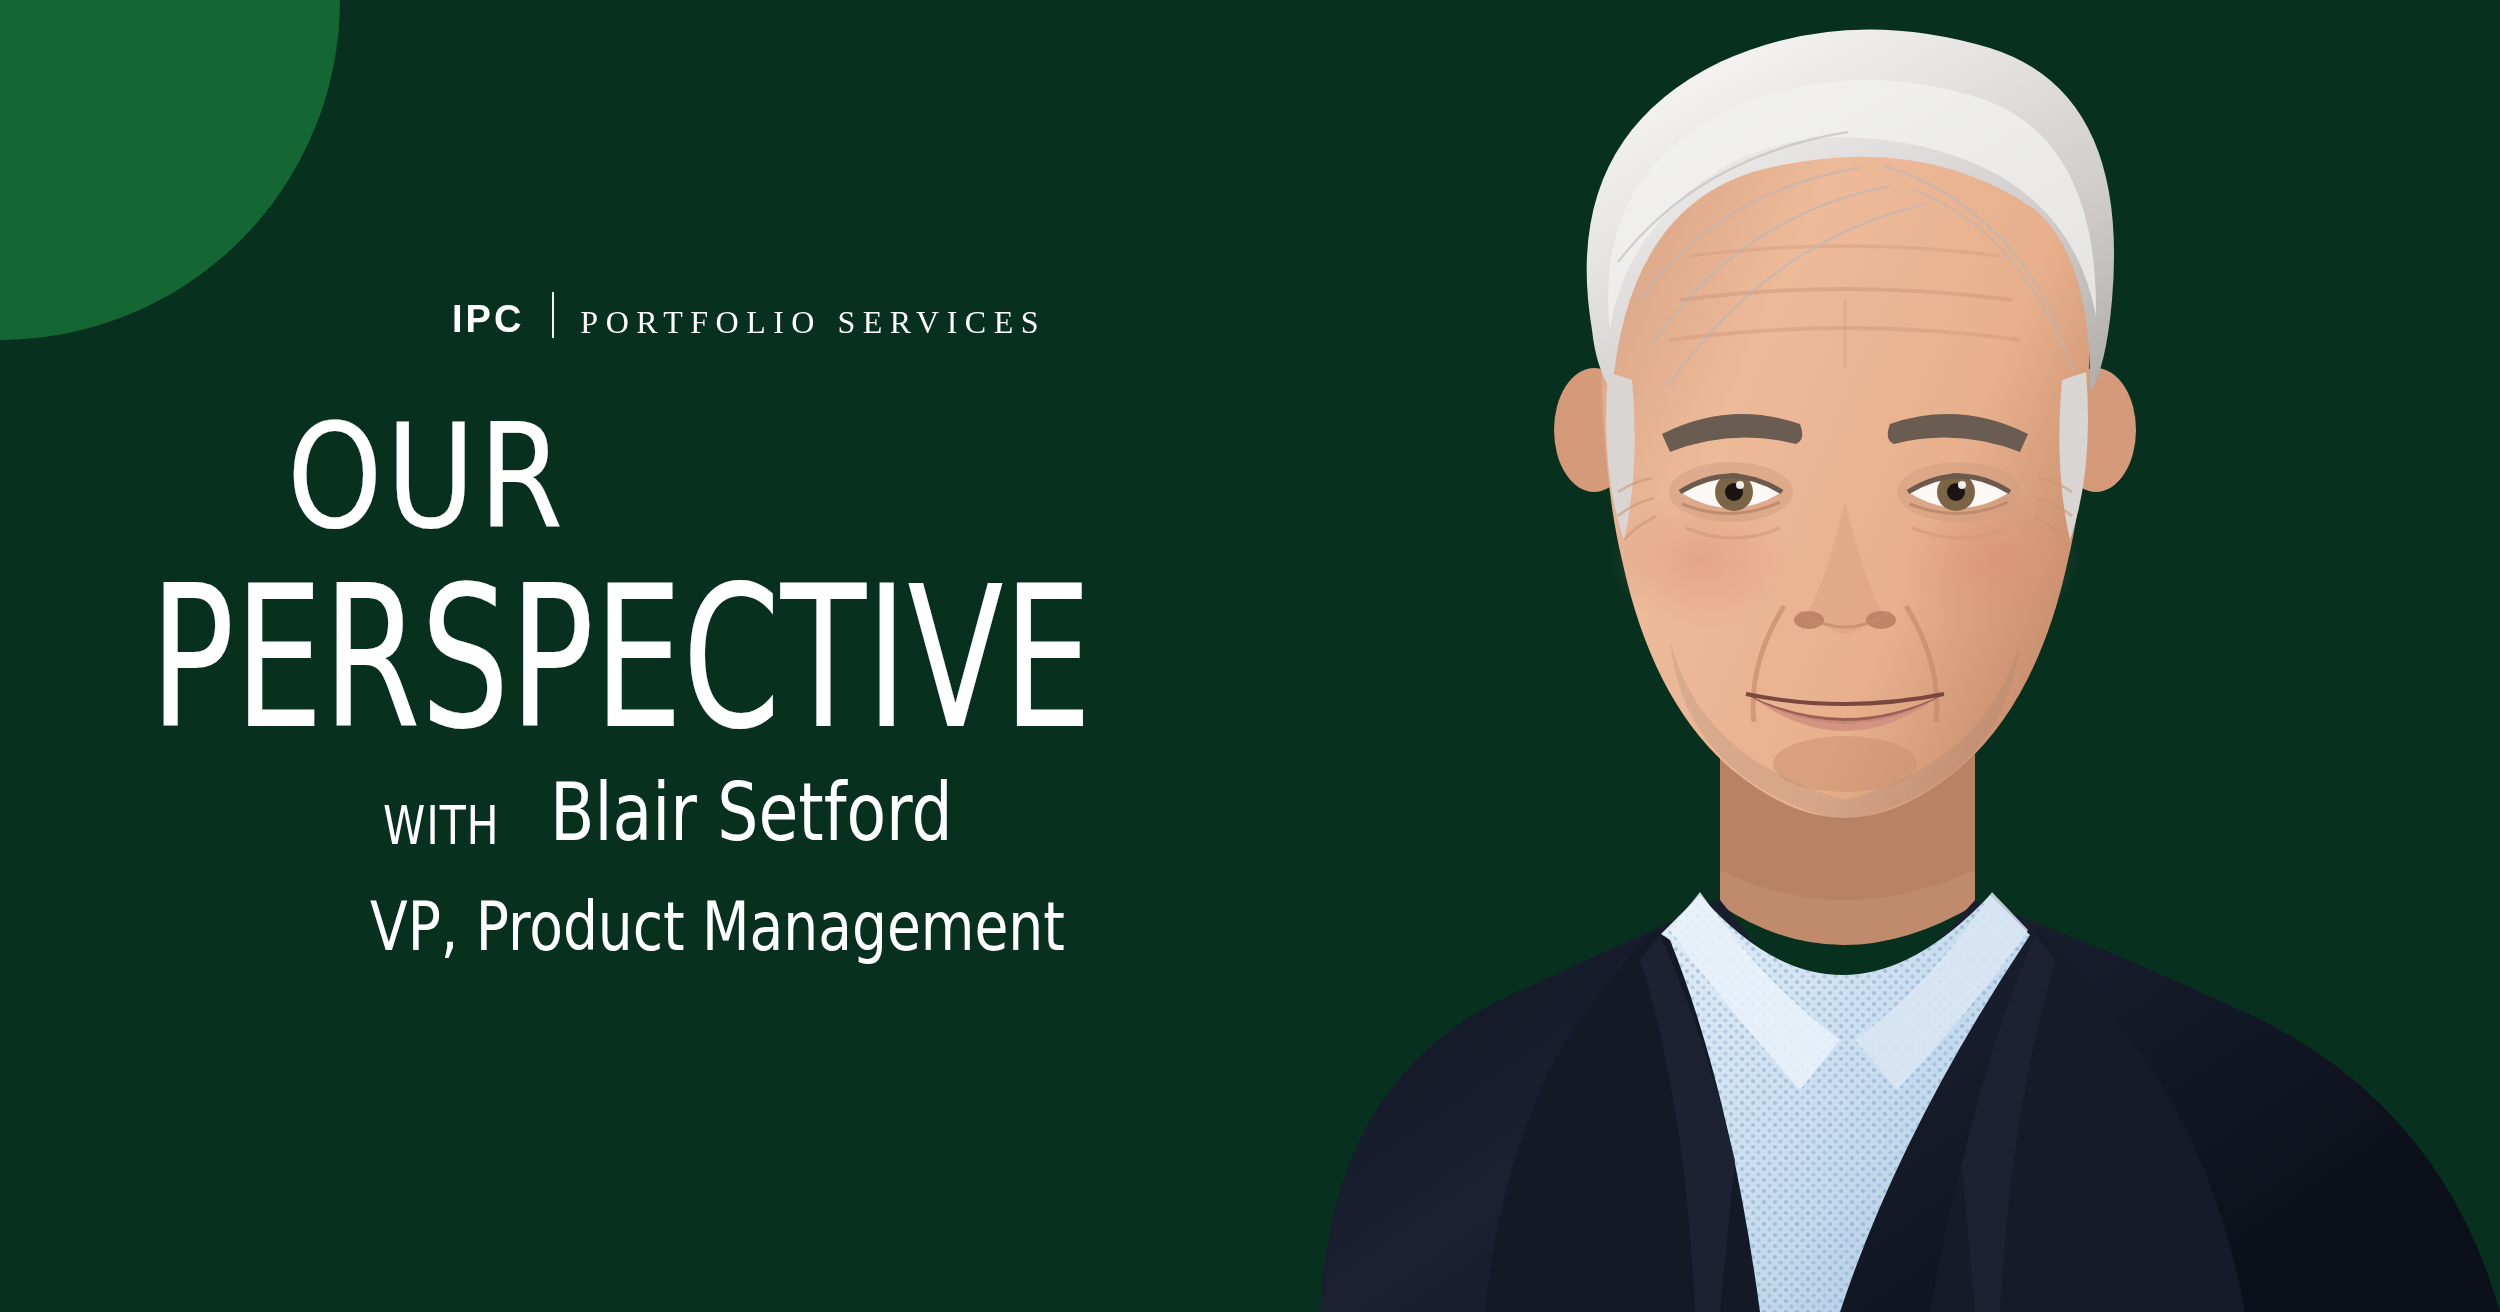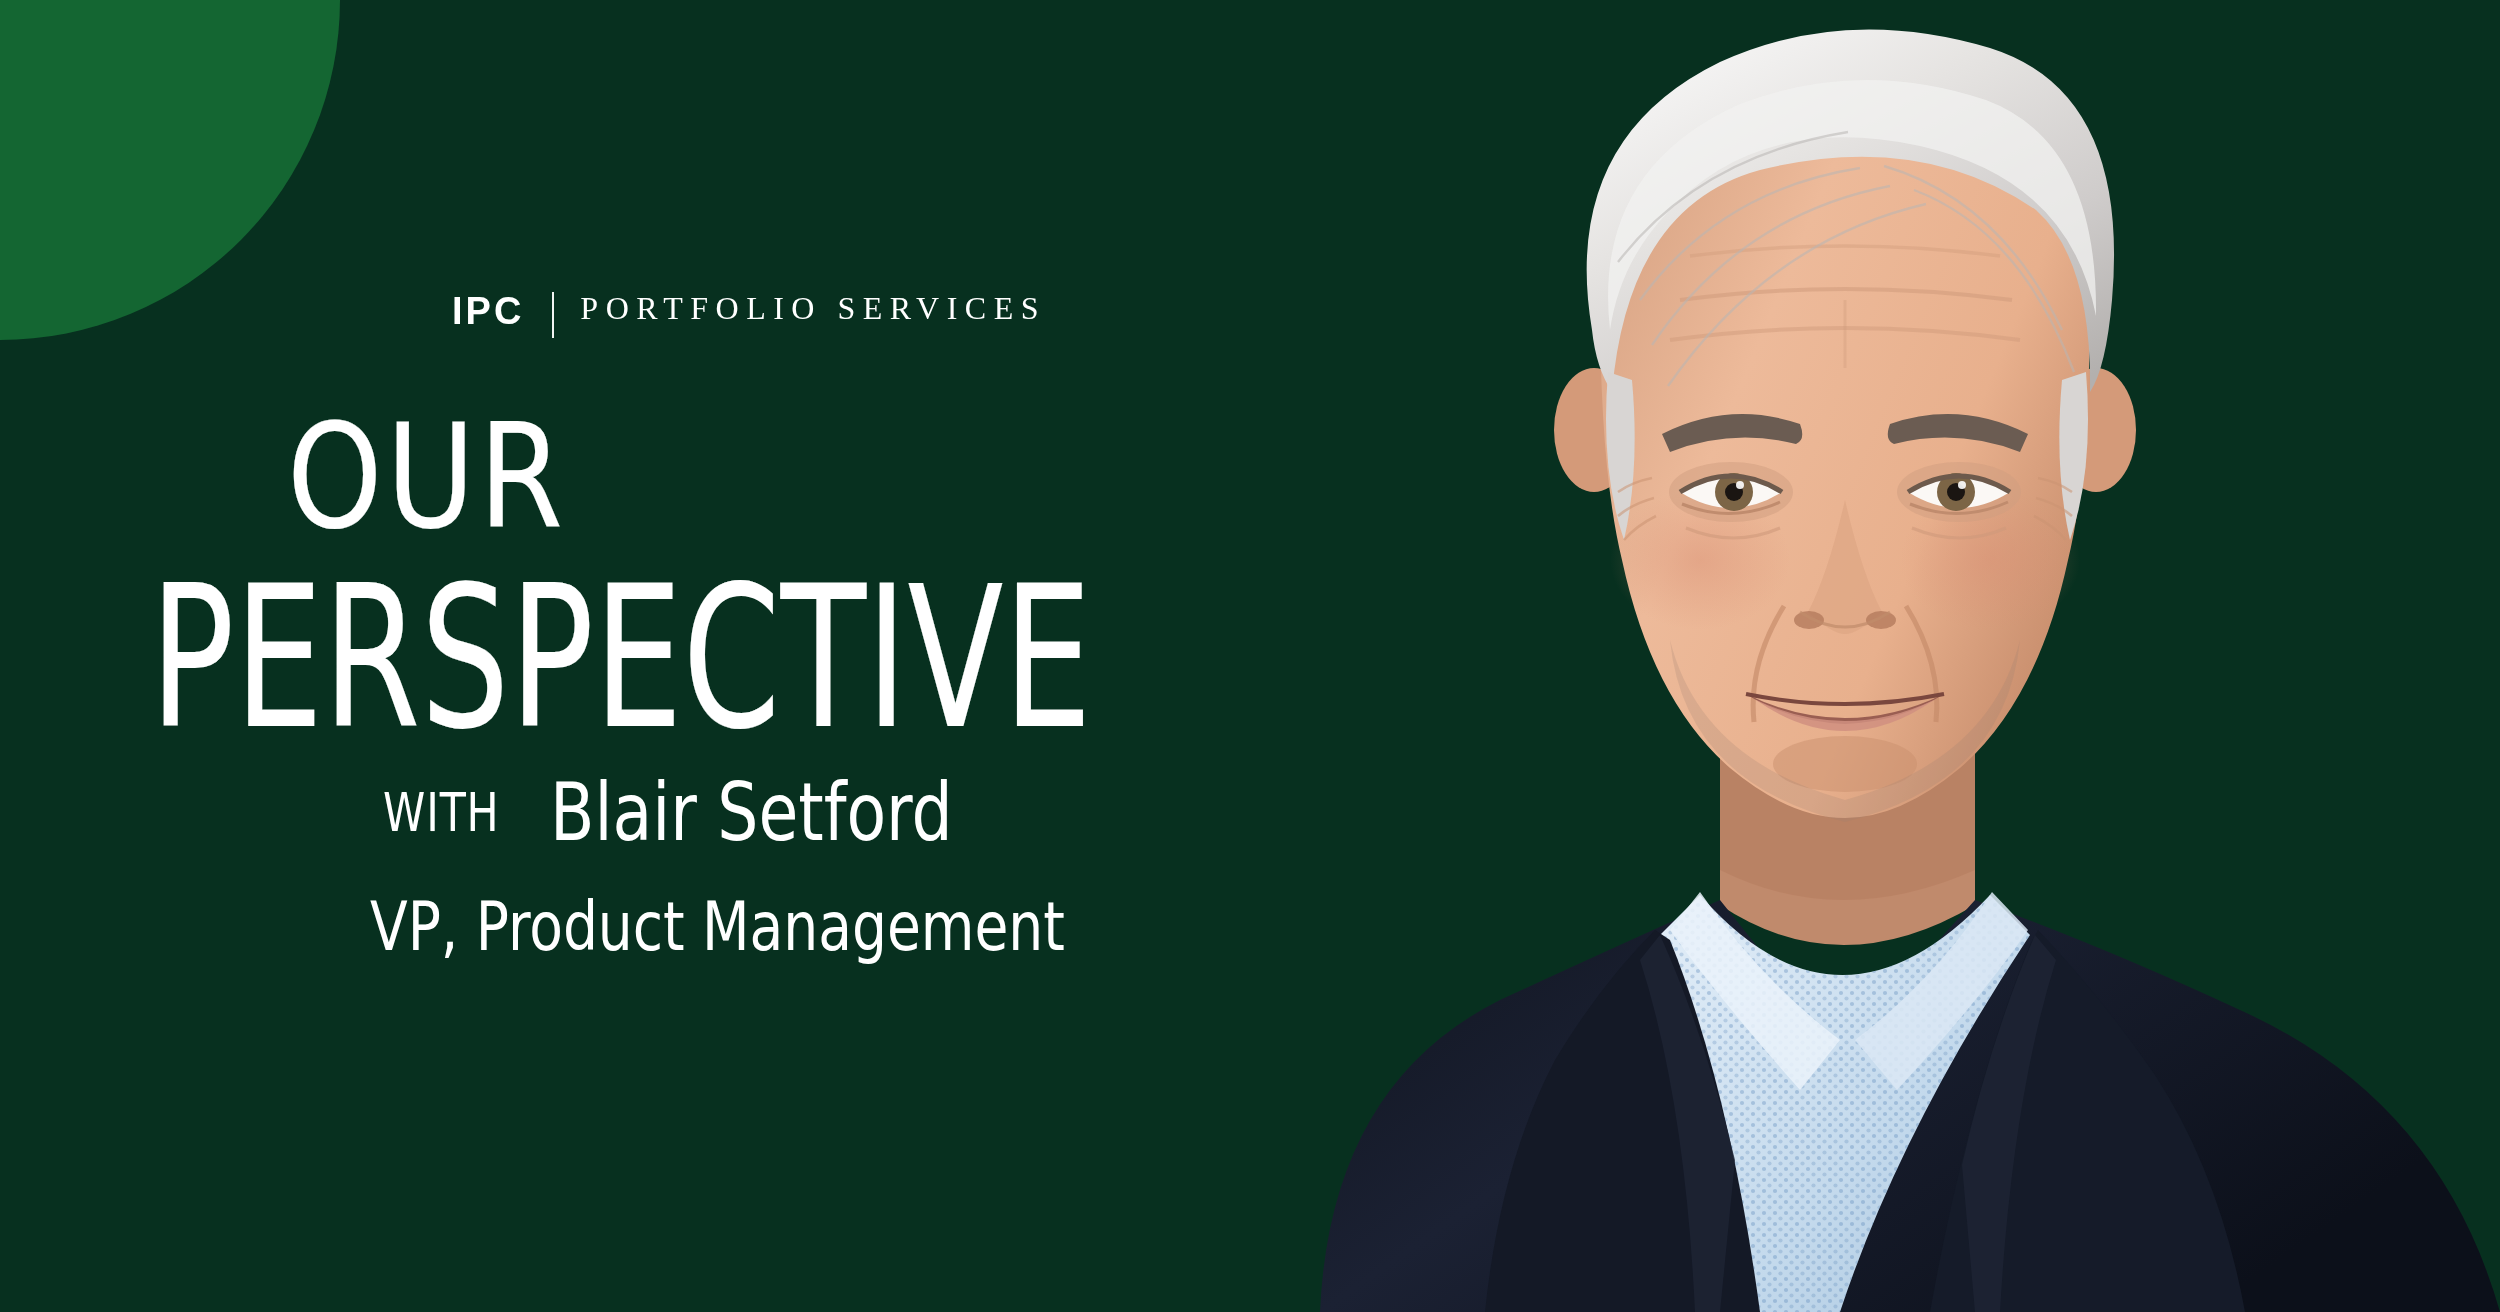--- a/index.html
+++ b/index.html
@@ -36,21 +36,21 @@
     width:1500px;
     height:1312px;
   }
 
   
   .brand {
     position:absolute;
     left:452px;
     top:292px;
     display:flex;
-    align-items:flex-start;
+    align-items:flex-end;
     height:46px;
   }
   .brand-ipc {
     color:#ffffff;
     font-size:38px;
     font-weight:bold;
     letter-spacing:3px;
     line-height:1;
     font-family:"Liberation Sans", sans-serif;
   }
@@ -102,21 +102,21 @@
     transform-origin:left top;
     -webkit-text-stroke:0.2px #ffffff;
   }
 
   
   .byline {
     position:absolute;
     left:383px;
     top:773px;
     display:flex;
-    align-items:center;
+    align-items:flex-end;
     white-space:nowrap;
   }
   .byline-with {
     color:#ffffff;
     font-size:54px;
     font-weight:300;
     letter-spacing:1px;
     line-height:1;
     font-family:"DejaVu Sans Condensed","Liberation Sans", sans-serif;
     transform:scaleX(.88);

